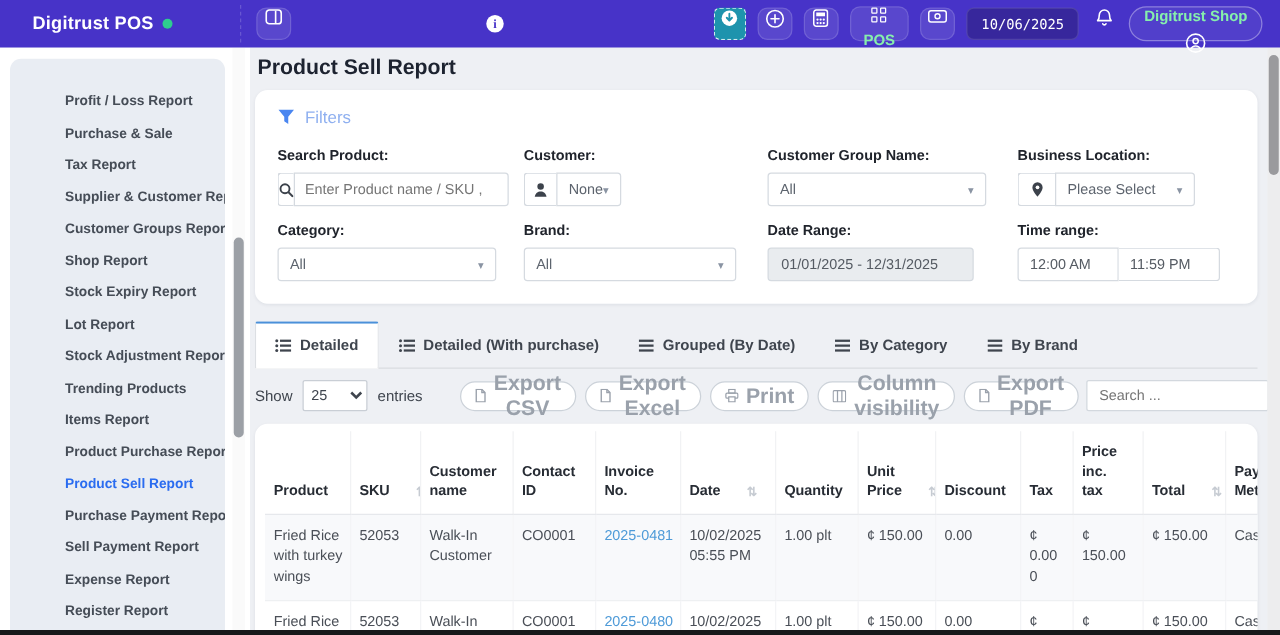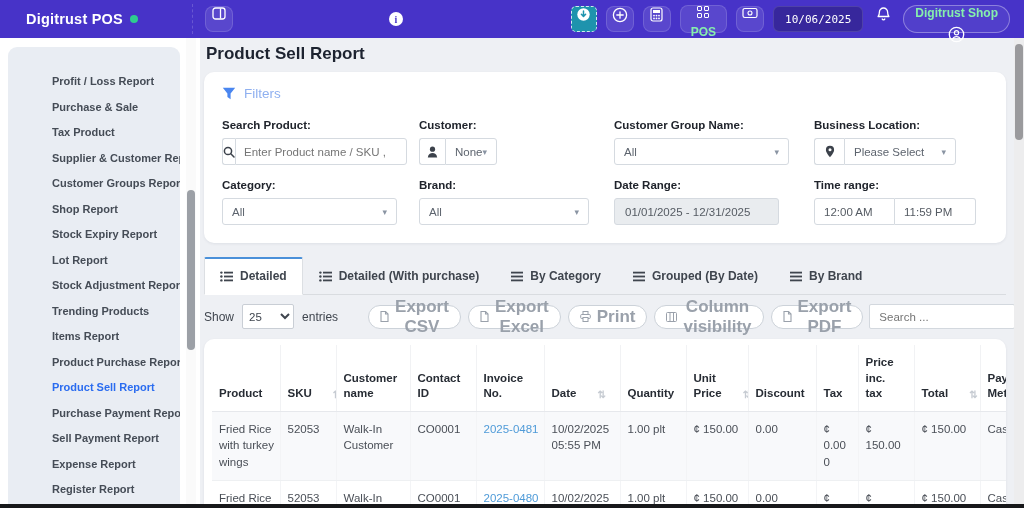--- a/index.html
+++ b/index.html
@@ -185,21 +185,21 @@
       </span>
     </div>
   </div>
 </div>
 
 <div class="sidebar-rail">
   <div class="sidebar-panel">
     <div class="side-items">
       <a class="side-item">Profit / Loss Report</a>
       <a class="side-item">Purchase &amp; Sale</a>
-      <a class="side-item">Tax Product</a>
+      <a class="side-item">Tax Report</a>
       <a class="side-item">Supplier &amp; Customer Report</a>
       <a class="side-item">Customer Groups Report</a>
       <a class="side-item">Shop Report</a>
       <a class="side-item">Stock Expiry Report</a>
       <a class="side-item">Lot Report</a>
       <a class="side-item">Stock Adjustment Report</a>
       <a class="side-item">Trending Products</a>
       <a class="side-item">Items Report</a>
       <a class="side-item">Product Purchase Report</a>
       <a class="side-item active">Product Sell Report</a>
@@ -337,31 +337,31 @@
       <span>Detailed (With purchase)</span>
     </div>
     <div class="tab">
       <span>
         <svg width="12" height="11" viewBox="0 0 12 11">
             <rect y=".7" width="12" height="1.8" fill="#3f454e"></rect>
             <rect y="4.6" width="12" height="1.8" fill="#3f454e"></rect>
             <rect y="8.5" width="12" height="1.8" fill="#3f454e"></rect>
           </svg>
       </span>
-      <span>By Category</span>
+      <span>Grouped (By Date)</span>
     </div>
     <div class="tab">
       <span>
         <svg width="12" height="11" viewBox="0 0 12 11">
             <rect y=".7" width="12" height="1.8" fill="#3f454e"></rect>
             <rect y="4.6" width="12" height="1.8" fill="#3f454e"></rect>
             <rect y="8.5" width="12" height="1.8" fill="#3f454e"></rect>
           </svg>
       </span>
-      <span>Grouped (By Date)</span>
+      <span>By Category</span>
     </div>
     <div class="tab">
       <span>
         <svg width="12" height="11" viewBox="0 0 12 11">
             <rect y=".7" width="12" height="1.8" fill="#3f454e"></rect>
             <rect y="4.6" width="12" height="1.8" fill="#3f454e"></rect>
             <rect y="8.5" width="12" height="1.8" fill="#3f454e"></rect>
           </svg>
       </span>
       <span>By Brand</span>

